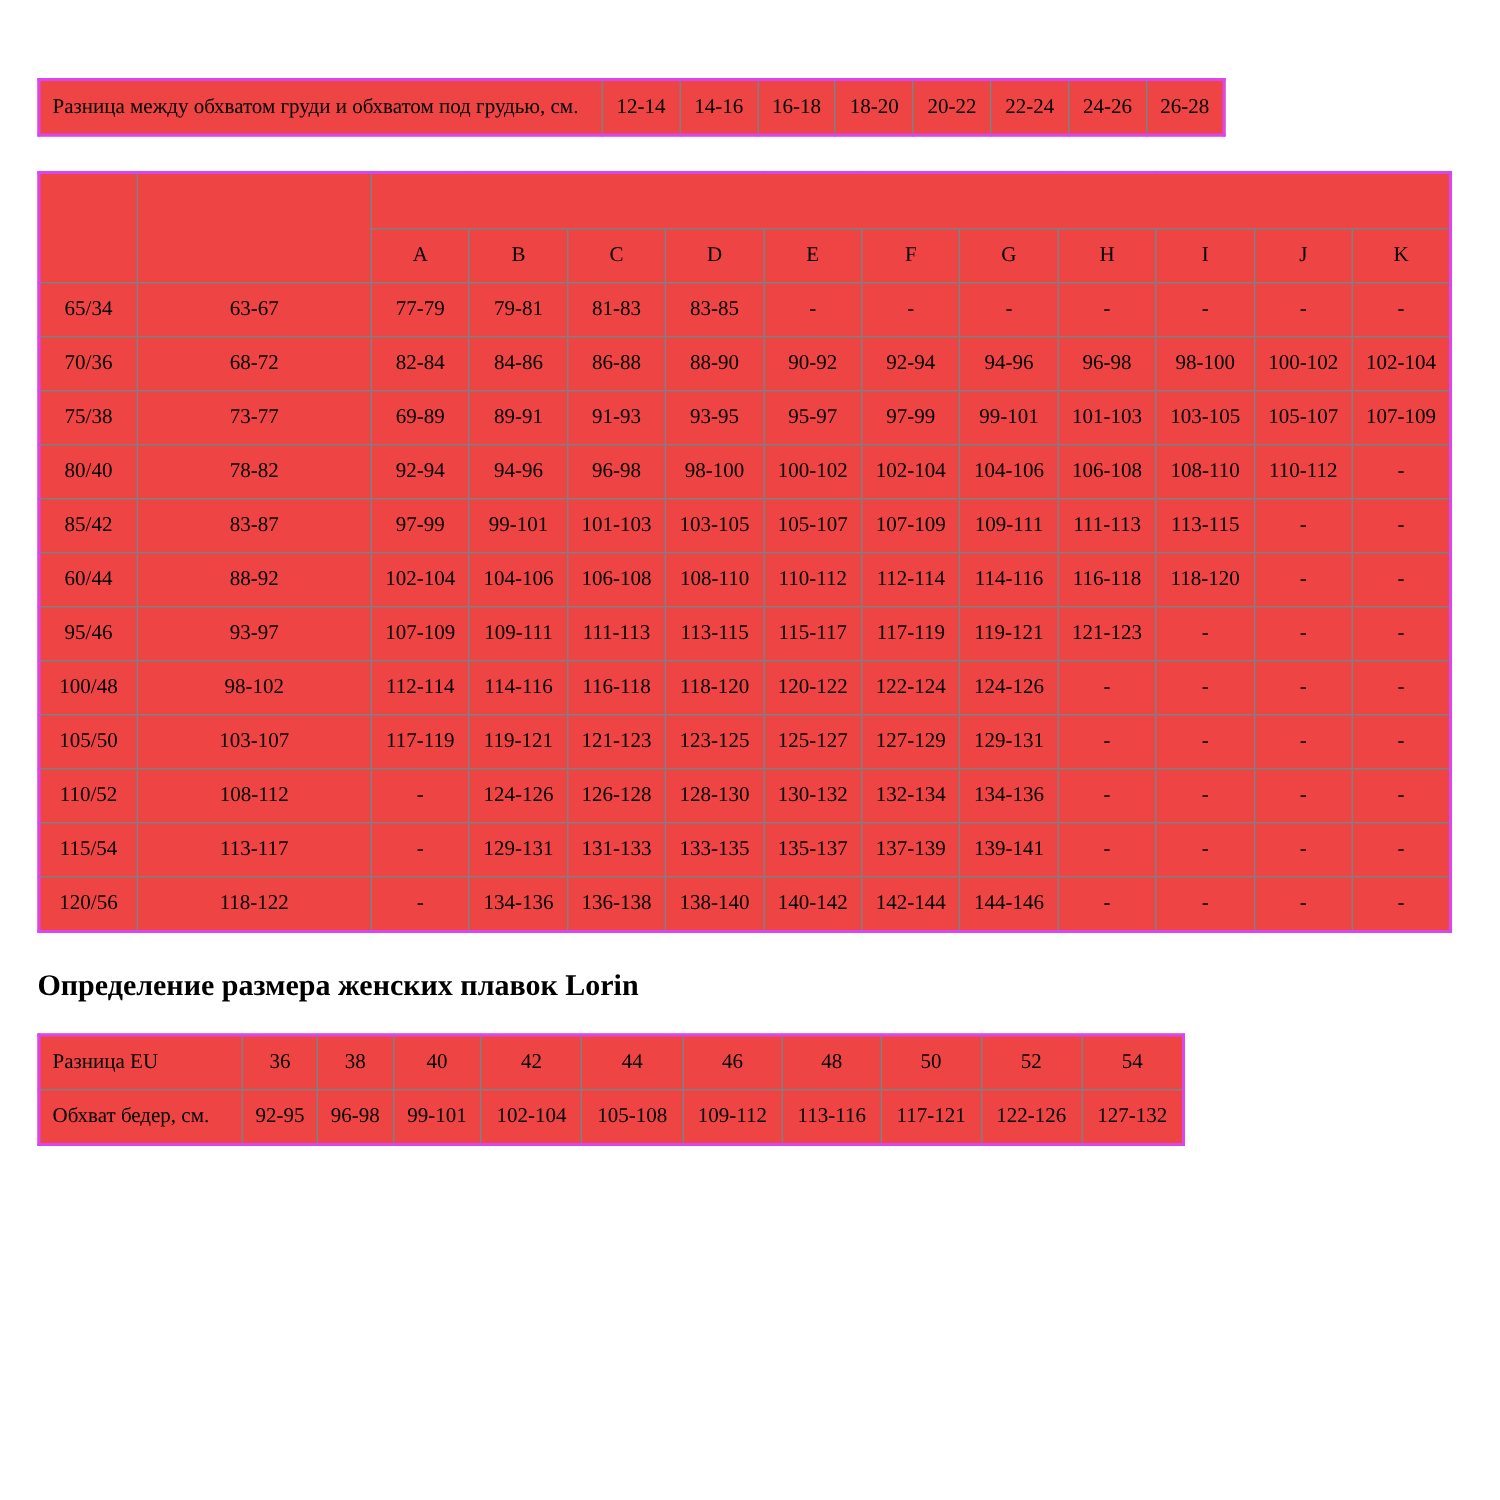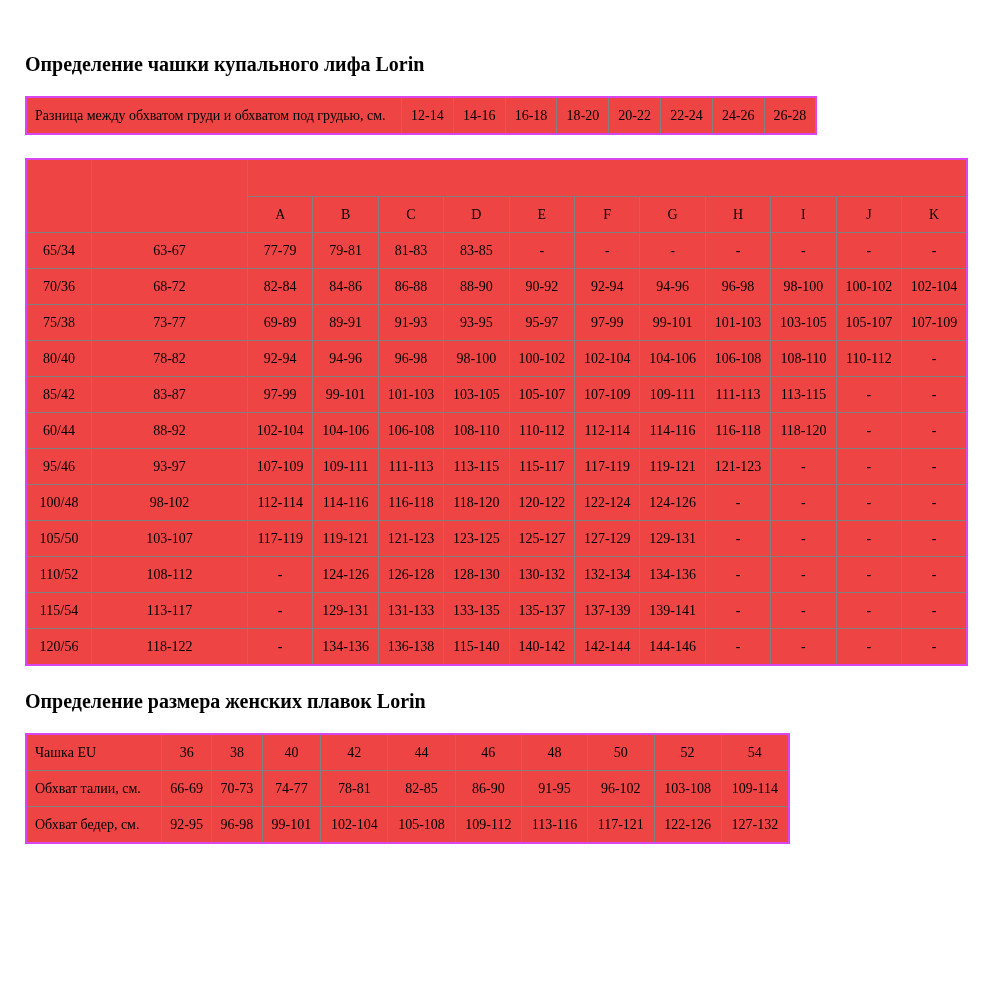--- a/index.html
+++ b/index.html
@@ -50,21 +50,20 @@
   .t2 thead tr:first-child th { height: 36px; }
   
   .t3 { width: 765px; }
   .t3 td.label { width: 122px; }
 </style>
 </head>
 <body>
 
 <main>
 
-  <h2>Определение чашки купального лифа Lorin</h2>
   <table class="t1">
     <tbody id="t1-body">
         <tr>
           <td class="label">Разница между обхватом груди и обхватом под грудью, см.</td>
           <td>12-14</td>
           <td>14-16</td>
           <td>16-18</td>
           <td>18-20</td>
           <td>20-22</td>
           <td>22-24</td>
@@ -260,60 +259,47 @@
           <td>-</td>
           <td>-</td>
           <td>-</td>
         </tr>
         <tr>
           <td>120/56</td>
           <td>118-122</td>
           <td>-</td>
           <td>134-136</td>
           <td>136-138</td>
-          <td>115-140</td>
+          <td>138-140</td>
           <td>140-142</td>
           <td>142-144</td>
           <td>144-146</td>
           <td>-</td>
           <td>-</td>
           <td>-</td>
           <td>-</td>
         </tr>
       </tbody>
   </table>
 
   <h2>Определение размера женских плавок Lorin</h2>
   <table class="t3">
     <tbody id="t3-body">
         <tr>
-          <td class="label">Чашка EU</td>
+          <td class="label">Разница EU</td>
           <td>36</td>
           <td>38</td>
           <td>40</td>
           <td>42</td>
           <td>44</td>
           <td>46</td>
           <td>48</td>
           <td>50</td>
           <td>52</td>
           <td>54</td>
-        </tr>
-        <tr>
-          <td class="label">Обхват талии, см.</td>
-          <td>66-69</td>
-          <td>70-73</td>
-          <td>74-77</td>
-          <td>78-81</td>
-          <td>82-85</td>
-          <td>86-90</td>
-          <td>91-95</td>
-          <td>96-102</td>
-          <td>103-108</td>
-          <td>109-114</td>
         </tr>
         <tr>
           <td class="label">Обхват бедер, см.</td>
           <td>92-95</td>
           <td>96-98</td>
           <td>99-101</td>
           <td>102-104</td>
           <td>105-108</td>
           <td>109-112</td>
           <td>113-116</td>

